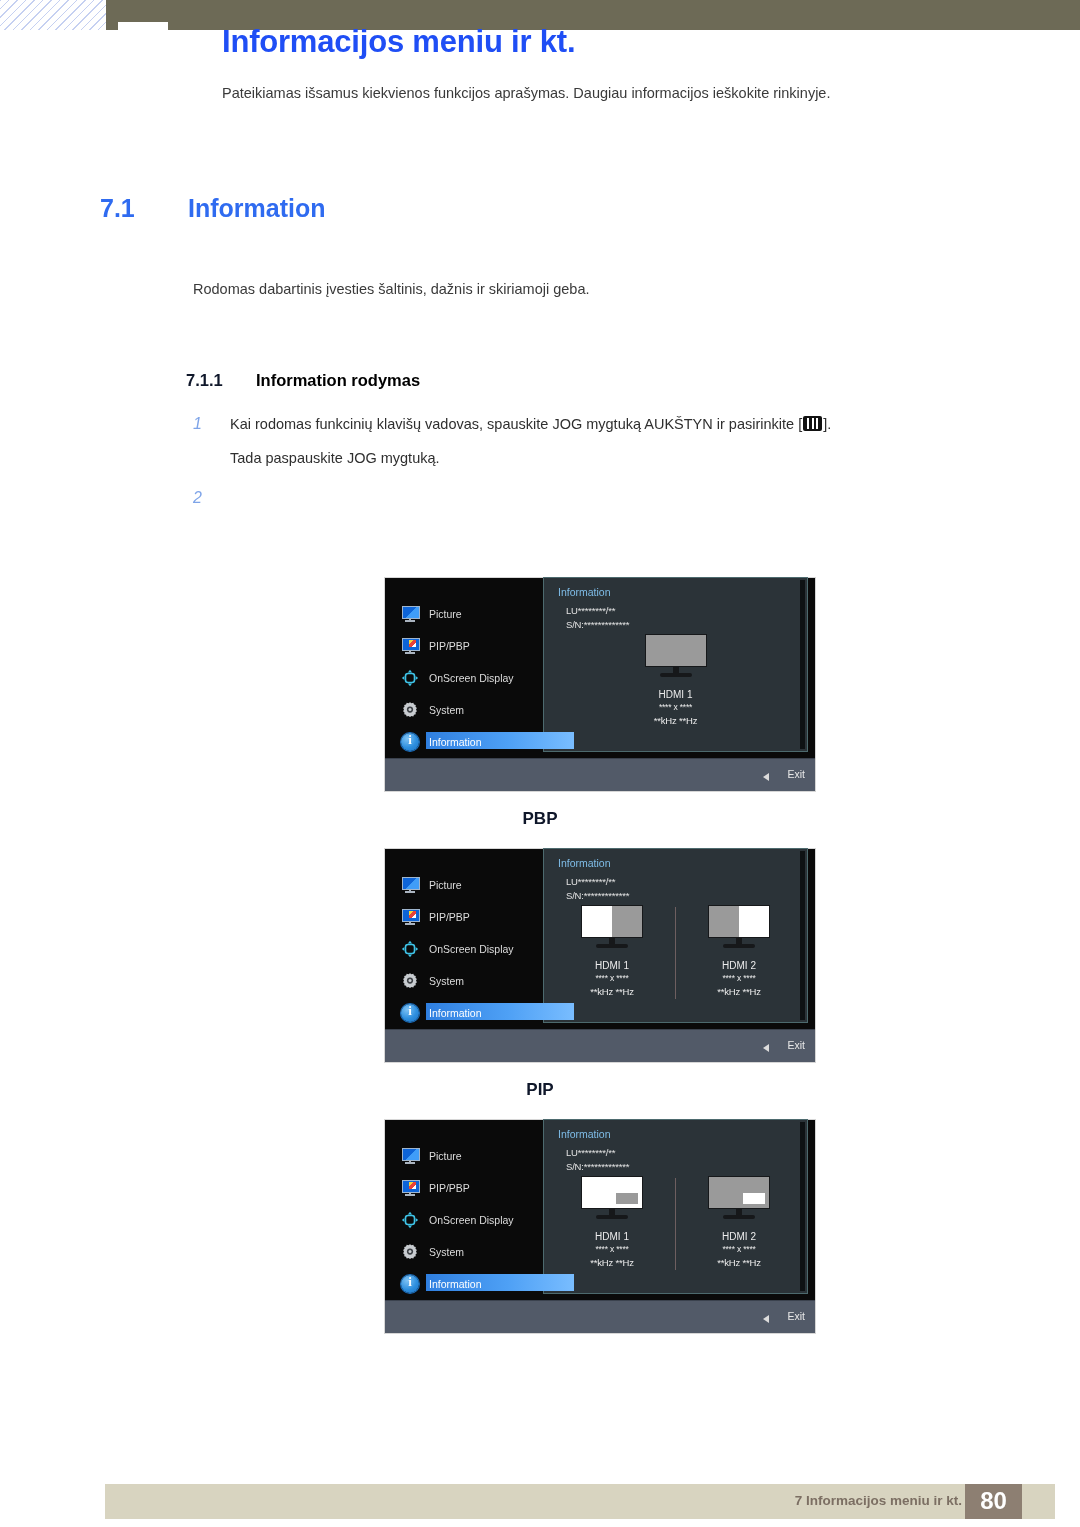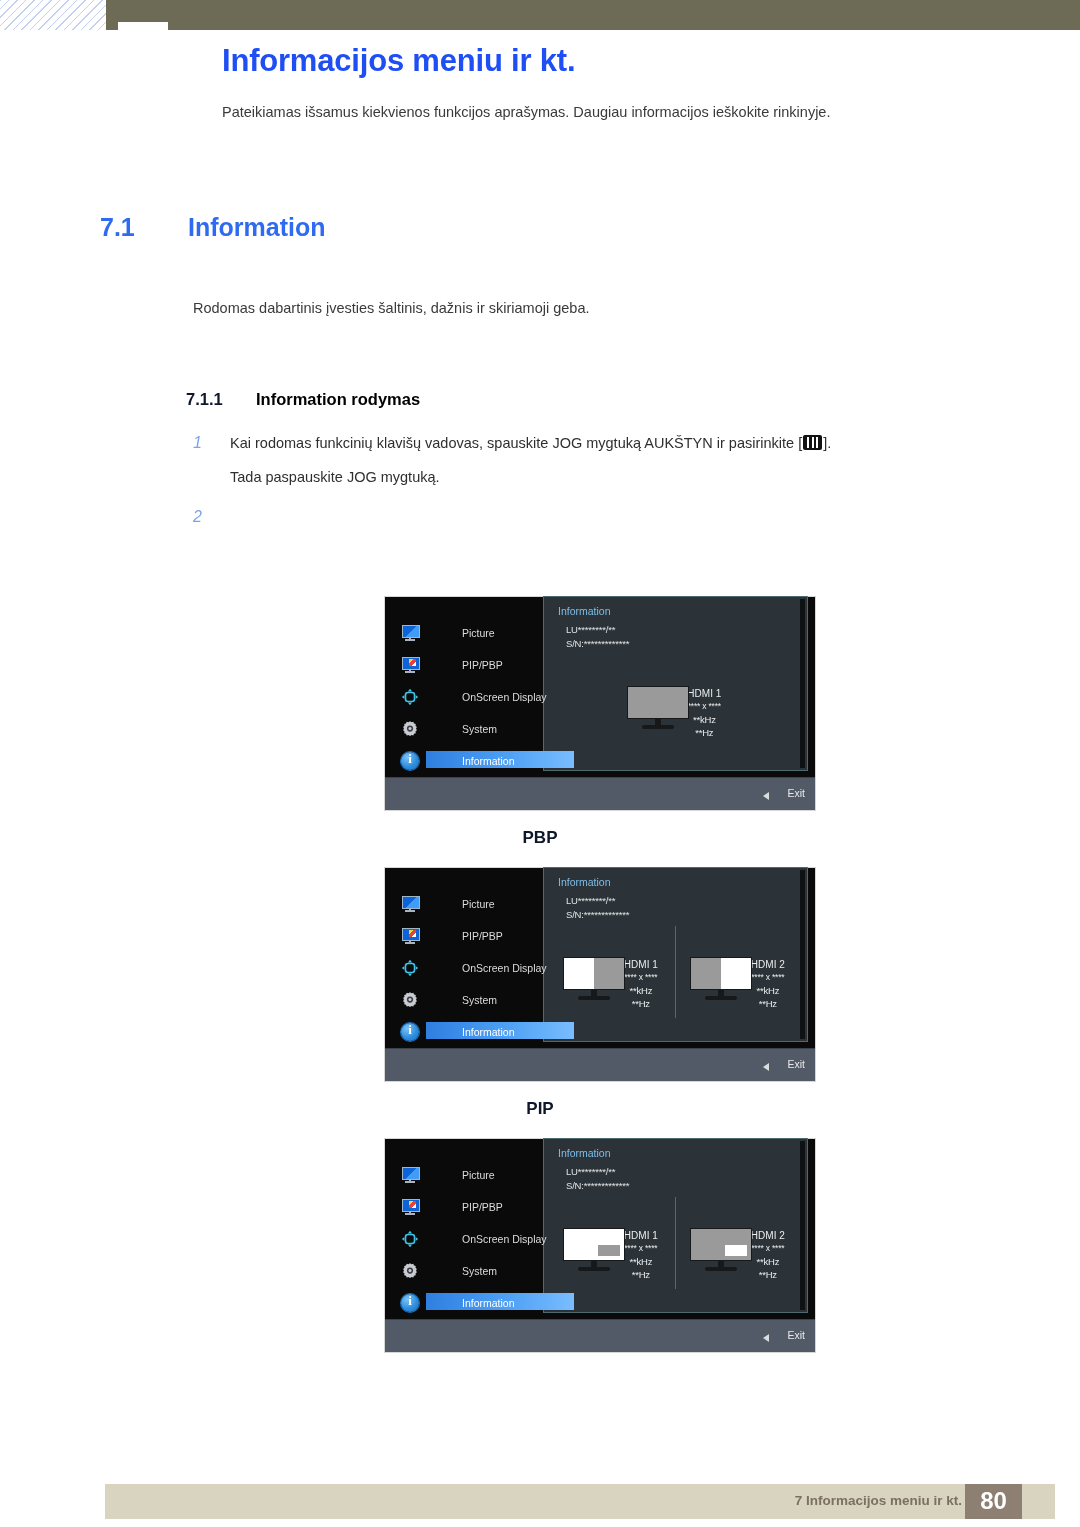--- a/index.html
+++ b/index.html
@@ -34,21 +34,21 @@
   .top-notch {
     position: absolute;
     left: 118px; top: 22px;
     width: 50px; height: 14px;
     background: #ffffff;
   }
 
   
   .page {
     position: absolute;
-    left: 0; top: 31px;
+    left: 0; top: 12px;
     width: 1080px;
     height: 1232px;
   }
 
   .doc-title {
     position: absolute;
     left: 222px; top: 12px;
     font-size: 31px;
     font-weight: bold;
     color: #1f4ef5;
@@ -166,21 +166,20 @@
     background: #0a0a0a;
     position: relative;
     z-index: 1;
   }
   .osd-item {
     height: 32px;
     display: flex;
     align-items: center;
     padding-left: 16px;
     position: relative;
-    gap: 33px;
   }
   .osd-item-label {
     font-size: 10.5px;
     color: #dcdcdc;
     margin-left: 10px;
     white-space: nowrap;
   }
   .osd-item.selected .hl {
     position: absolute;
     left: 41px;
@@ -283,21 +282,21 @@
     left: 12px; right: 12px;
     top: 56px;
     height: 110px;
     display: flex;
     justify-content: center;
   }
   .mon-area.two { justify-content: space-around; }
   .mon-col {
     width: 98px;
     display: flex;
-    flex-direction: row;
+    flex-direction: column;
     align-items: center;
   }
   .mon-divider {
     width: 1px;
     background: #6e5f60;
     margin: 2px 0 10px 0;
     height: 92px;
   }
   .mon {
     position: relative;

